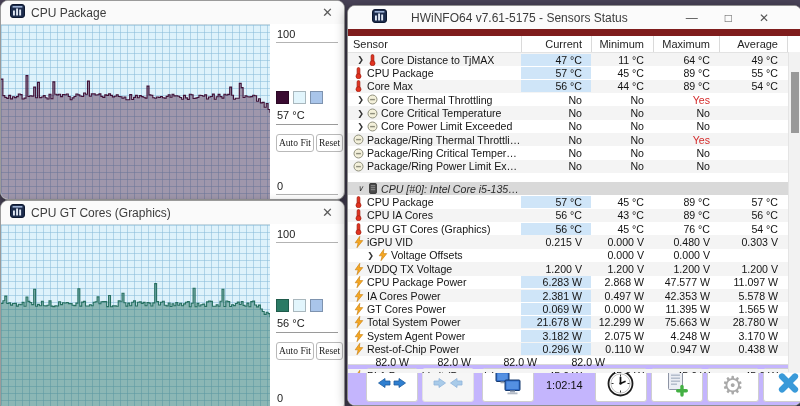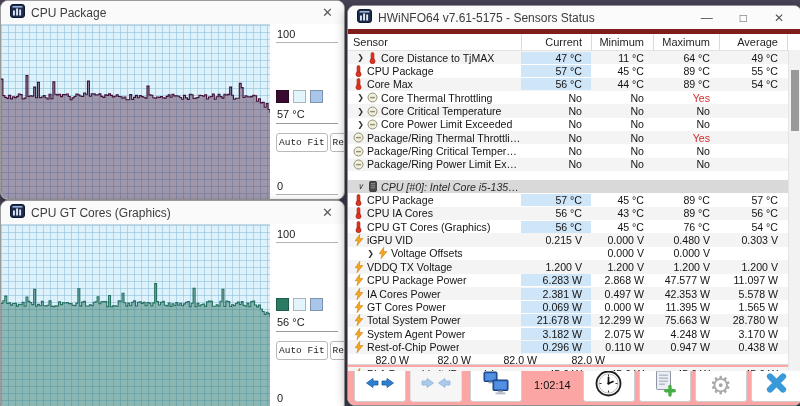--- a/index.html
+++ b/index.html
@@ -34,32 +34,32 @@
     padding:3px 6px 4px 6px;font-size:11px;color:#222;}
   .gw-scale{border-bottom:1px solid #b3b3b3;padding:1px 1px 2px 1px;}
   .gw-sp1{flex:1.6;}
   .gw-sp2{flex:0 0 9px;}
   .gw-sp3{flex:0.9;}
   .gw-swatches{display:flex;gap:4px;margin-bottom:4px;}
   .swatch{width:11px;height:11px;border:1px solid rgba(0,0,0,.25);}
   .gw-current{border-bottom:1px solid #9a9a9a;padding:1px 1px 3px 1px;}
   .gw-buttons{display:flex;gap:2px;}
   .gw-buttons button{
-    font-family:Liberation Mono, monospace;font-size:9.5px;color:#222;
+    font-family:Liberation Serif, serif;font-size:9.5px;color:#222;
     background:#fff;border:1px solid #b9b9b9;border-radius:3px;padding:3px 2px;white-space:nowrap;
   }
   
   #main-window{
     position:absolute;left:347px;top:5px;width:453px;height:399px;
     background:#fff;border:1px solid #8f8f8f;border-radius:8px;
     box-shadow:0 3px 12px rgba(0,0,0,.45);
     display:flex;flex-direction:column;overflow:hidden;
   }
-  .mw-titlebar{height:23px;flex:0 0 23px;display:flex;align-items:center;gap:6px;
-    padding:0 9px;background:#fbfbfb;border-bottom:5px solid #7f1d1d;}
+  .mw-titlebar{height:23px;flex:0 0 23px;display:flex;align-items:center;gap:24px;
+    padding:0 24px;background:#fbfbfb;border-bottom:7px solid #7f1d1d;}
   .mw-title{flex:1;font-size:12px;color:#3c3c3c;white-space:nowrap;overflow:hidden;}
   .mw-controls{display:flex;gap:27px;padding-right:8px;color:#555;font-size:12px;}
   .mw-controls span{line-height:1;}
   .mw-content{position:relative;flex:1;min-height:0;}
   .mw-header{height:16px;display:flex;align-items:center;font-size:11px;color:#1f1f1f;
     border-bottom:1px solid #e3e3e3;background:#fff;padding-right:13px;}
   .mw-header .hc{border-right:1px solid #dadada;height:100%;display:flex;align-items:center;box-sizing:border-box;}
   .hc-sensor{width:183px;padding-left:5px;}
   .hc-num{justify-content:flex-end;padding-right:9px;}
   .mw-table{height:320px;overflow:hidden;font-size:10.6px;color:#141414;}
@@ -77,22 +77,22 @@
   .cv.cur{width:70px;flex:0 0 70px;}
   .cv.min{width:62px;flex:0 0 62px;}
   .cv.max{width:66px;flex:0 0 66px;}
   .cv.avg{width:68px;flex:0 0 68px;text-align:right;}
   .cv.hl{background:#cfe5f8;}
   .cv.alert{color:#d42a2a;}
   .mw-scrollbar{position:absolute;top:16px;right:0;width:13px;height:320px;
     background:#f2f2f2;border-left:1px solid #e4e4e4;box-sizing:border-box;}
   .mw-thumb{position:absolute;left:2px;right:2px;top:20px;height:61px;background:#999;}
   
-  .mw-bottombar{height:40px;flex:0 0 40px;background:#fca5a5;border-top:1px solid #d8d8d8;
-    display:flex;align-items:center;padding:0 6px;gap:4px;}
+  .mw-bottombar{height:40px;flex:0 0 40px;background:#c4b5fd;border-top:1px solid #d8d8d8;
+    display:flex;align-items:center;padding:0 18px;gap:4px;}
   .bb-btn{height:32px;min-width:42px;display:flex;align-items:center;justify-content:center;
     background:#fff;border:1px solid #cfcfcf;border-radius:3px;padding:0 4px;}
   .bb-btn.flat{background:#f6f6f6;border-color:#e2e2e2;}
   .bb-spacer{flex:1;}
   .bb-time{font-size:11px;color:#111;padding:0 8px;}
   .gear-glyph{font-size:25px;color:#a9a9a9;line-height:1;text-shadow:0 1px 0 #fff;}
 </style>
 </head>
 <body>
 

